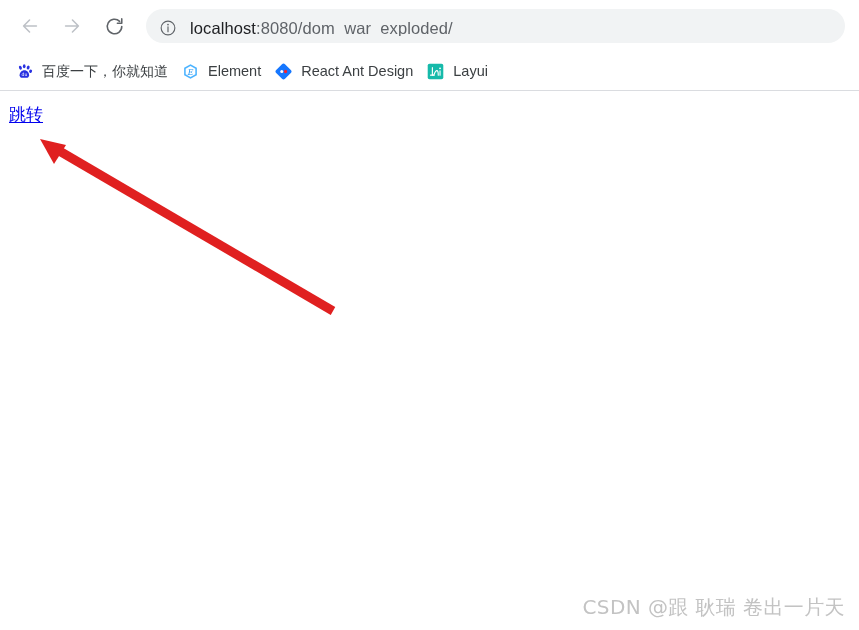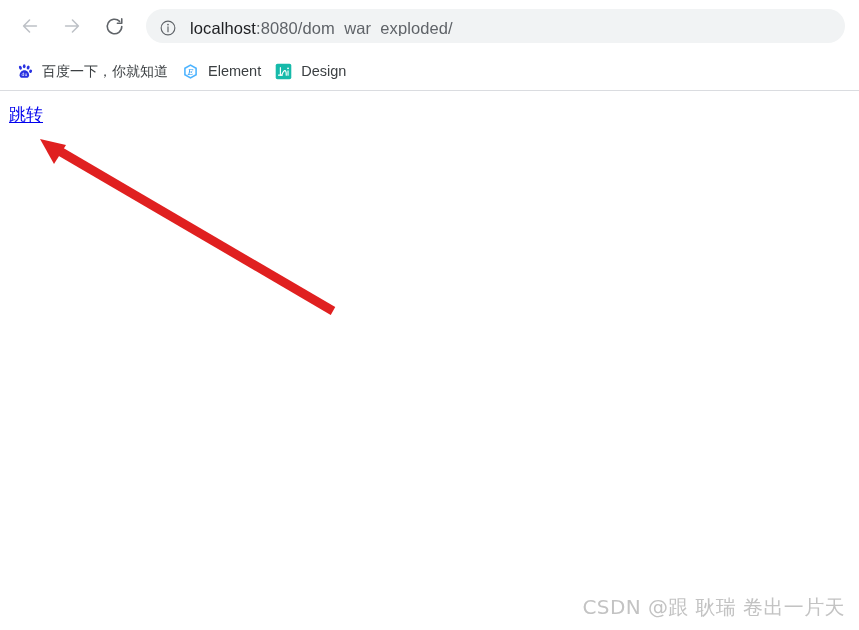--- a/index.html
+++ b/index.html
@@ -224,33 +224,43 @@
         <svg width="17" height="17" viewBox="0 0 24 24">
           <path d="M12 1.6l9 5.2v10.4l-9 5.2-9-5.2V6.8z" fill="#4cb3ff"></path>
           <path d="M12 4.2l6.8 3.9v7.8L12 19.8l-6.8-3.9V8.1z" fill="#ffffff"></path>
           <text x="12" y="16.3" font-family="DejaVu Serif, serif" font-style="italic" font-size="11" fill="#2196f3" text-anchor="middle">E</text>
         </svg>
       </span>
       <span class="bm-label">Element</span>
     </div>
 
 
+    <div class="bookmark">
+      <span class="bm-icon">
+        <svg width="17" height="17" viewBox="0 0 24 24">
+          <rect x="3.2" y="3.2" width="17.6" height="17.6" rx="3" fill="#1677ff" transform="rotate(45 12 12)"></rect>
+          <circle cx="9.6" cy="12" r="2.2" fill="#ffffff"></circle>
+          <circle cx="14.9" cy="12" r="2.3" fill="#f5222d"></circle>
+        </svg>
+      </span>
+      <span class="bm-label">React Ant Design</span>
+    </div>
 
     <div class="bookmark">
       <span class="bm-icon">
         <svg width="17" height="17" viewBox="0 0 24 24">
           <rect x="1" y="1" width="22" height="22" rx="2.5" fill="#16baaa"></rect>
           <path d="M5 17.2h5.2" stroke="#ffffff" stroke-width="1.6" stroke-linecap="round"></path>
           <path d="M7.6 17.2L7.6 6.6" stroke="#ffffff" stroke-width="1.6" stroke-linecap="round"></path>
           <path d="M9.6 17.2c1.5-4.2 3-6.4 4.4-6.4 1.3 0 1.9 2 1.9 6.4" stroke="#ffffff" stroke-width="1.6" fill="none" stroke-linecap="round"></path>
           <circle cx="18.4" cy="7.5" r="1.3" fill="#ffffff"></circle>
           <path d="M18.4 11.2v6" stroke="#ffffff" stroke-width="1.6" stroke-linecap="round"></path>
         </svg>
       </span>
-      <span class="bm-label">Design</span>
+      <span class="bm-label">Layui</span>
     </div>
 
   </div>
 
   <div class="chrome-divider"></div>
 </div>
 
 <div class="viewport">
 
   <a class="page-link" href="#">跳转</a>

